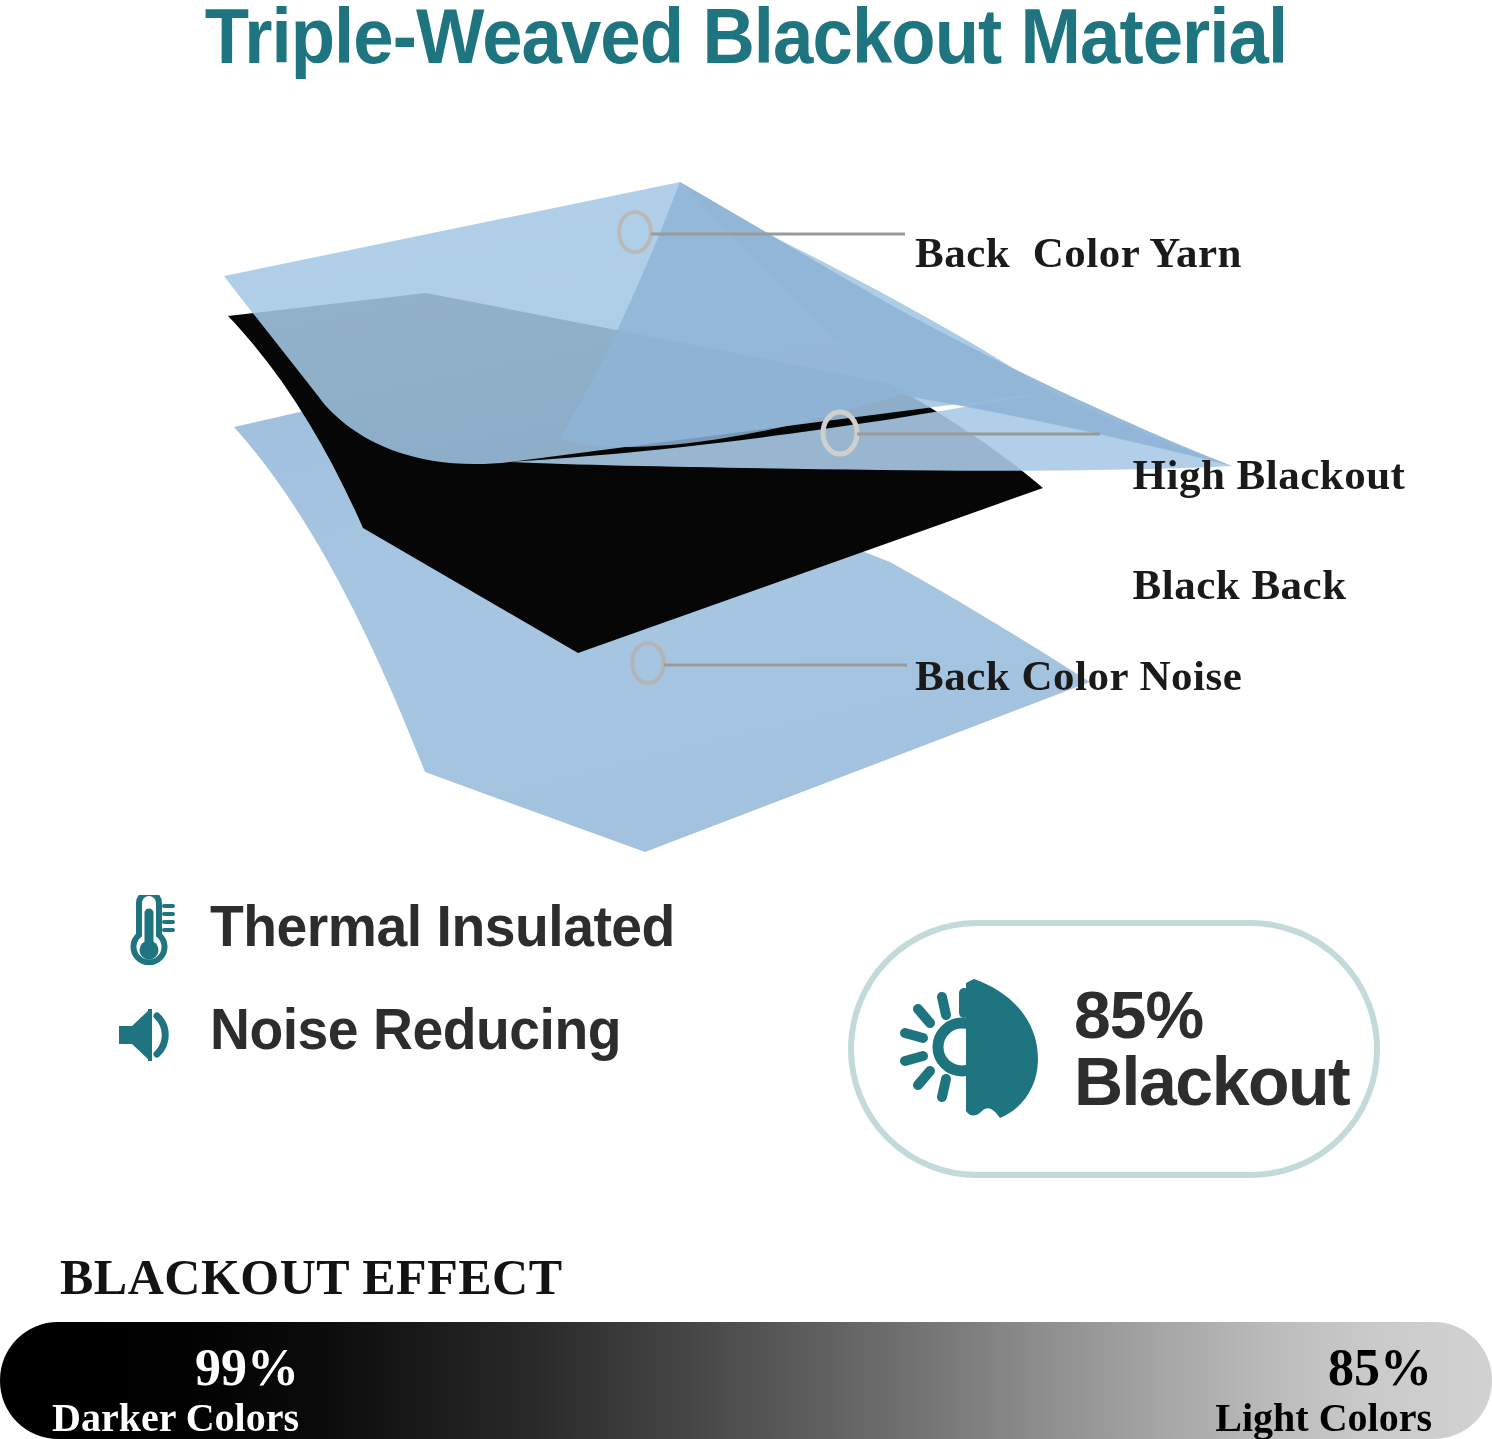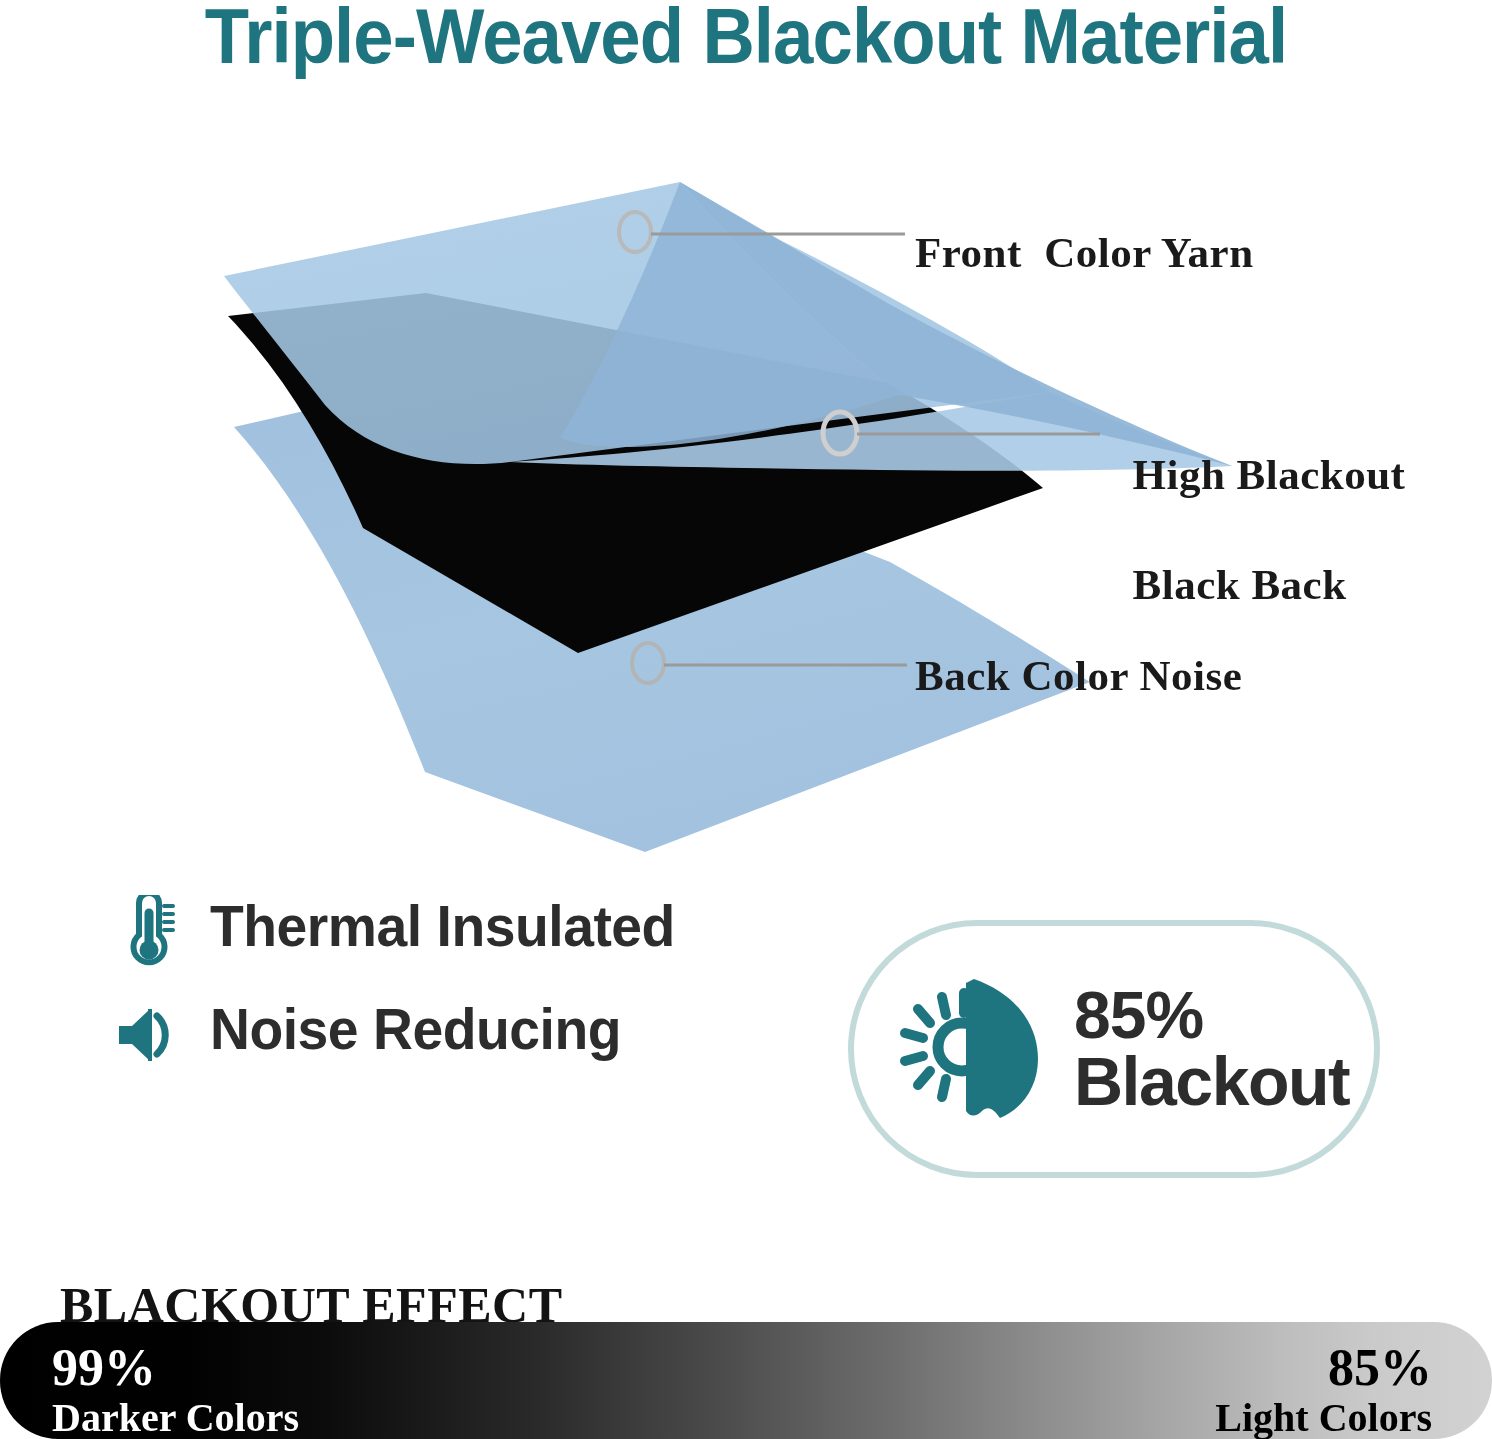--- a/index.html
+++ b/index.html
@@ -93,38 +93,37 @@
 
   
   #effect-heading{
     position:absolute; left:60px; top:1248px;
     font-family:"Liberation Serif","DejaVu Serif",serif;
     font-weight:bold;
     font-size:50px;
     color:#131313;
     letter-spacing:0.5px;
     white-space:nowrap;
-    margin-top:28px;
   }
   #gradient-bar{
     position:absolute; left:0; top:1322px;
     width:1492px; height:117px;
     border-radius:58px;
     background:linear-gradient(to right,
         #000000 0%, #010101 12%, #0c0c0c 22%, #2a2a2a 36%,
         #4b4b4b 48%, #6e6e6e 60%, #8e8e8e 70%,
         #a9a9a9 79%, #bdbdbd 86%, #cacaca 92%, #d2d2d2 100%);
     overflow:hidden;
   }
   .bar-stat{
     position:absolute;
     font-family:"Liberation Serif","DejaVu Serif",serif;
     line-height:1.0;
   }
-  #bar-stat-left{ left:52px; top:20px; color:#ffffff; text-align:left;}
+  #bar-stat-left{ left:52px; top:20px; color:#ffffff; text-align:right;}
   #bar-stat-right{ right:60px; top:20px; color:#000000; text-align:right;}
   .bar-pct{ font-weight:bold; font-size:52px; display:block; }
   .bar-sub{ font-weight:bold; font-size:40px; display:block; margin-top:4px;}
 </style>
 </head>
 <body>
 
 <div id="main-title">Triple-Weaved Blackout Material</div>
 
 <div id="layer-diagram">
@@ -158,21 +157,21 @@
       <ellipse cx="660" cy="263" rx="17" ry="21" fill="none" stroke="#cfcfcf" stroke-width="5"></ellipse>
       <line x1="677" y1="264" x2="920" y2="264" stroke="#9a9a9a" stroke-width="3"></line>
     </g>
     <g>
       <ellipse cx="468" cy="493" rx="16" ry="20" fill="none" stroke="#bda893" stroke-width="4" opacity="0.55"></ellipse>
       <line x1="484" y1="495" x2="727" y2="495" stroke="#9a9a9a" stroke-width="3"></line>
     </g>
   </svg>
 </div>
 
-<div class="leader-label" id="label-front">Front  Color Yarn</div>
+<div class="leader-label" id="label-front">Back  Color Yarn</div>
 
 <div class="leader-label" id="label-high">
   <span>High Blackout</span><br>
   <span>Black Back</span>
 </div>
 
 <div class="leader-label" id="label-back">Back Color Noise</div>
 
 <div id="features">
 

